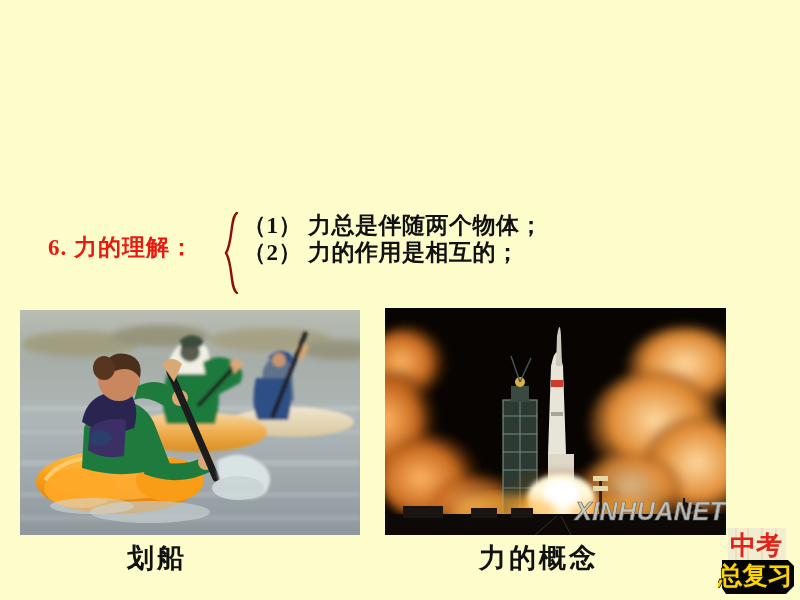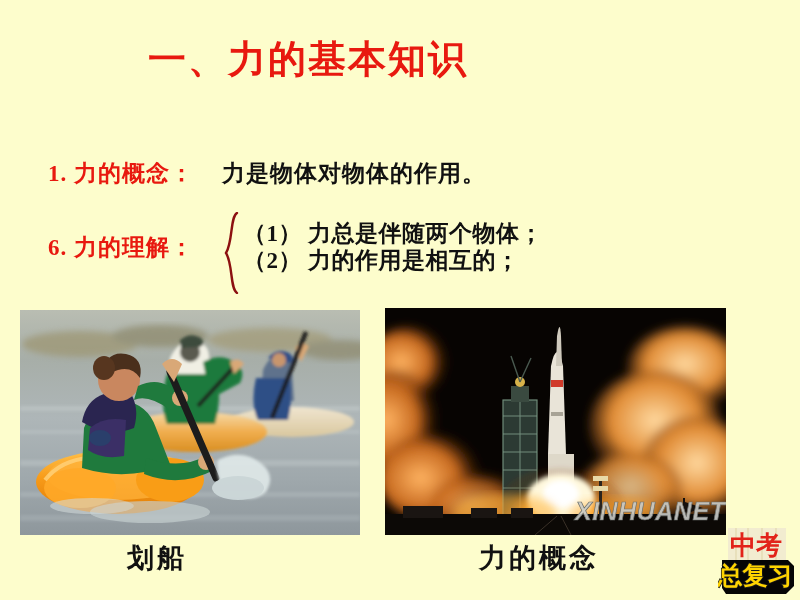--- a/index.html
+++ b/index.html
@@ -74,21 +74,21 @@
     position: absolute;
     left: 224px;
     top: 212px;
     width: 18px;
     height: 82px;
   }
 
   .sublist {
     position: absolute;
     left: 243px;
-    top: 220px;
+    top: 212px;
     font-size: 23px;
     font-weight: bold;
     color: #111111;
     line-height: 27px;
     letter-spacing: 0.5px;
     white-space: nowrap;
   }
   .sublist-item { display: block; }
   .sublist-num { margin-right: 6px; }
 
@@ -135,26 +135,21 @@
     height: 70px;
     text-align: right;
   }
   .badge svg { display: block; width: 100%; height: 100%; }
 </style>
 </head>
 <body>
 
 <div class="slide">
 
-  <div class="slide-title">一、力的基本知识</div>
-
-  <div class="point1">
-    <span class="point1-label">1. 力的概念：</span>
-    <span class="point1-text">力是物体对物体的作用。</span>
-  </div>
+
 
   <div class="point2-label">6. 力的理解：</div>
 
   <div class="brace">
     <svg viewBox="0 0 18 82" preserveAspectRatio="none" aria-hidden="true">
       <path d="M13 1 C6 5, 9 30, 2 41 C9 52, 6 77, 13 81" fill="none" stroke="#8c1010" stroke-width="2.4" stroke-linecap="round"></path>
     </svg>
   </div>
 
   <div class="sublist">

